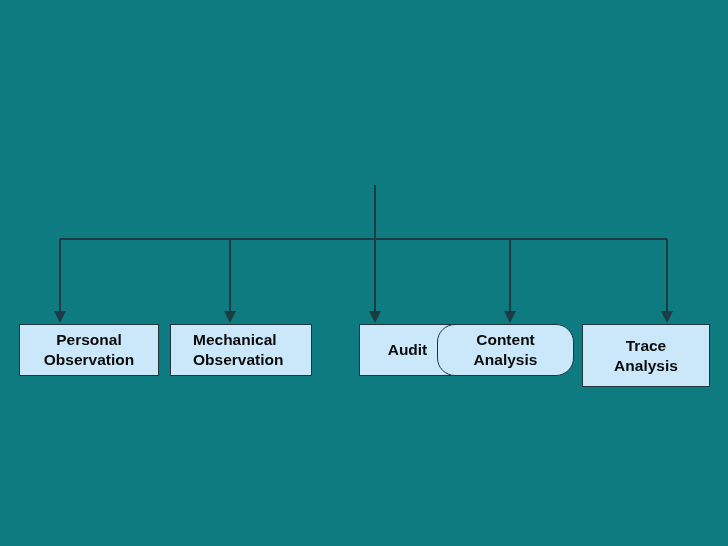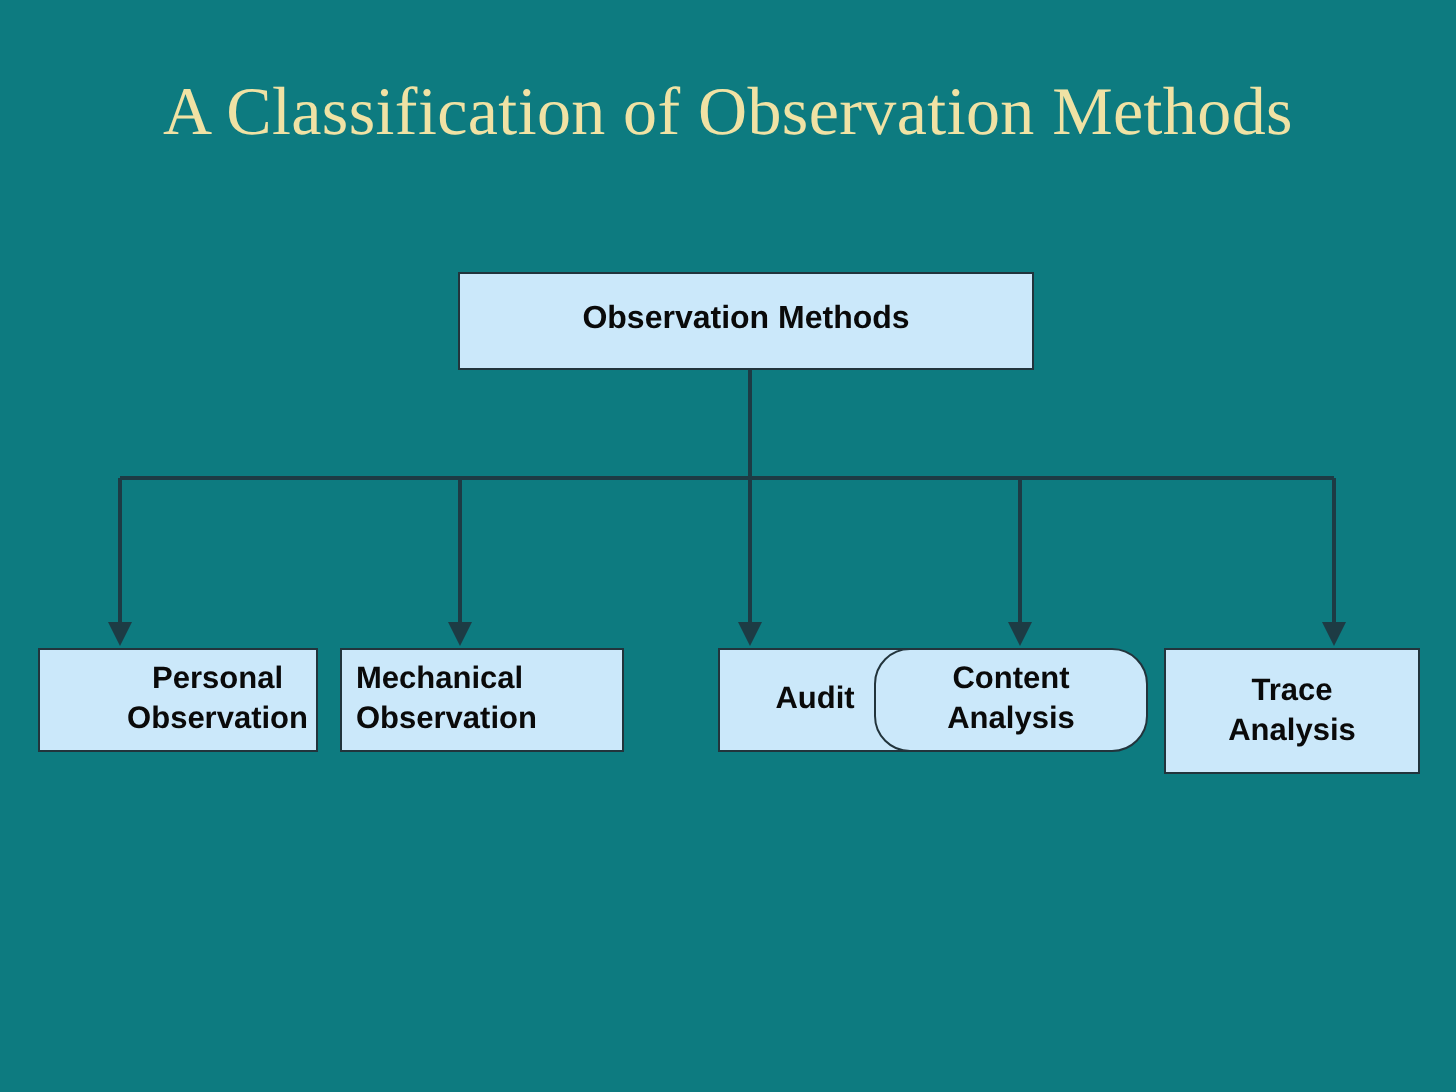--- a/index.html
+++ b/index.html
@@ -58,30 +58,29 @@
     top: 136px;
     width: 288px;
     height: 49px;
     font-size: 16px;
   }
   #node-personal {
     left: 19px;
     top: 324px;
     width: 140px;
     height: 52px;
-    justify-content: flex-end;
   }
   #node-mechanical {
     left: 170px;
     top: 324px;
     width: 142px;
     height: 52px;
     justify-content: flex-start;
     text-align: left;
-    padding-left: 7px;
+    padding-left: 22px;
   }
   #node-audit {
     left: 348px;
     top: 324px;
     width: 97px;
     height: 52px;
     margin-left: 11px;
   }
   #node-content {
     left: 437px;
@@ -103,21 +102,20 @@
     width: 728px;
     height: 546px;
     pointer-events: none;
   }
 </style>
 </head>
 <body>
 
 <div id="slide">
 
-  <div id="slide-title">A Classification of Observation Methods</div>
 
   <svg id="connectors" viewBox="0 0 728 546" width="728" height="546" aria-hidden="true">
     <g stroke="#1d3b44" stroke-width="2" fill="none">
 
       <path d="M375,185 L375,239"></path>
 
       <path d="M60,239 L667,239"></path>
 
       <path d="M60,239 L60,314"></path>
       <path d="M230,239 L230,314"></path>
@@ -127,23 +125,20 @@
     </g>
     <g fill="#1d3b44" stroke="none">
       <polygon points="54,311 66,311 60,323"></polygon>
       <polygon points="224,311 236,311 230,323"></polygon>
       <polygon points="369,311 381,311 375,323"></polygon>
       <polygon points="504,311 516,311 510,323"></polygon>
       <polygon points="661,311 673,311 667,323"></polygon>
     </g>
   </svg>
 
-  <div class="node" id="node-root">
-    <span class="node-label">Observation Methods</span>
-  </div>
 
   <div class="node" id="node-personal">
     <span class="node-label">Personal
 Observation</span>
   </div>
 
   <div class="node" id="node-mechanical">
     <span class="node-label">Mechanical
 Observation</span>
   </div>

